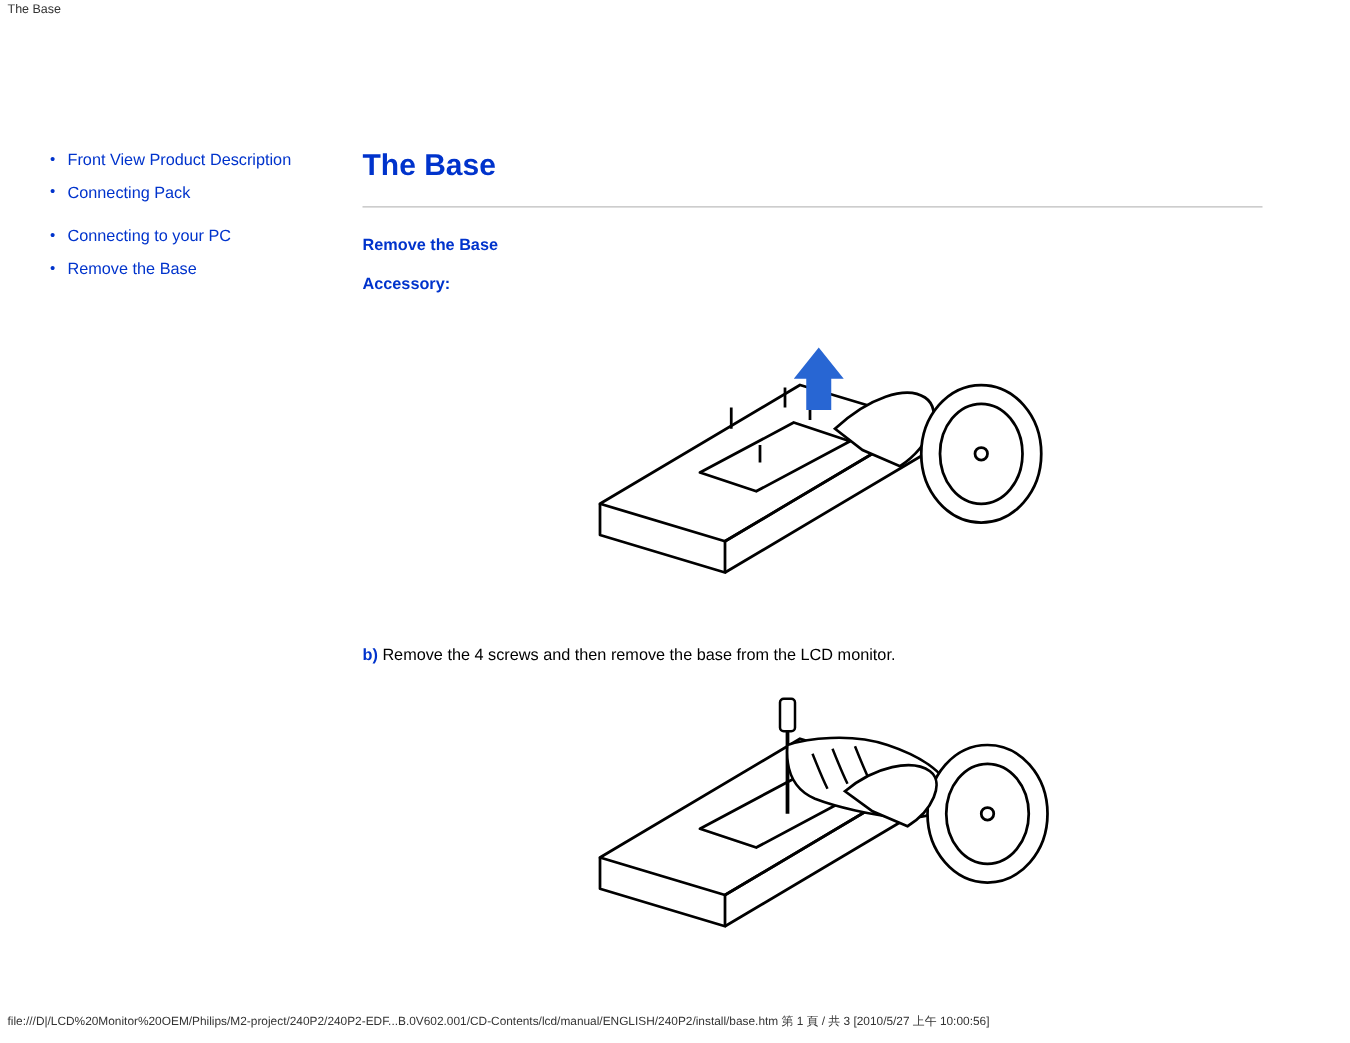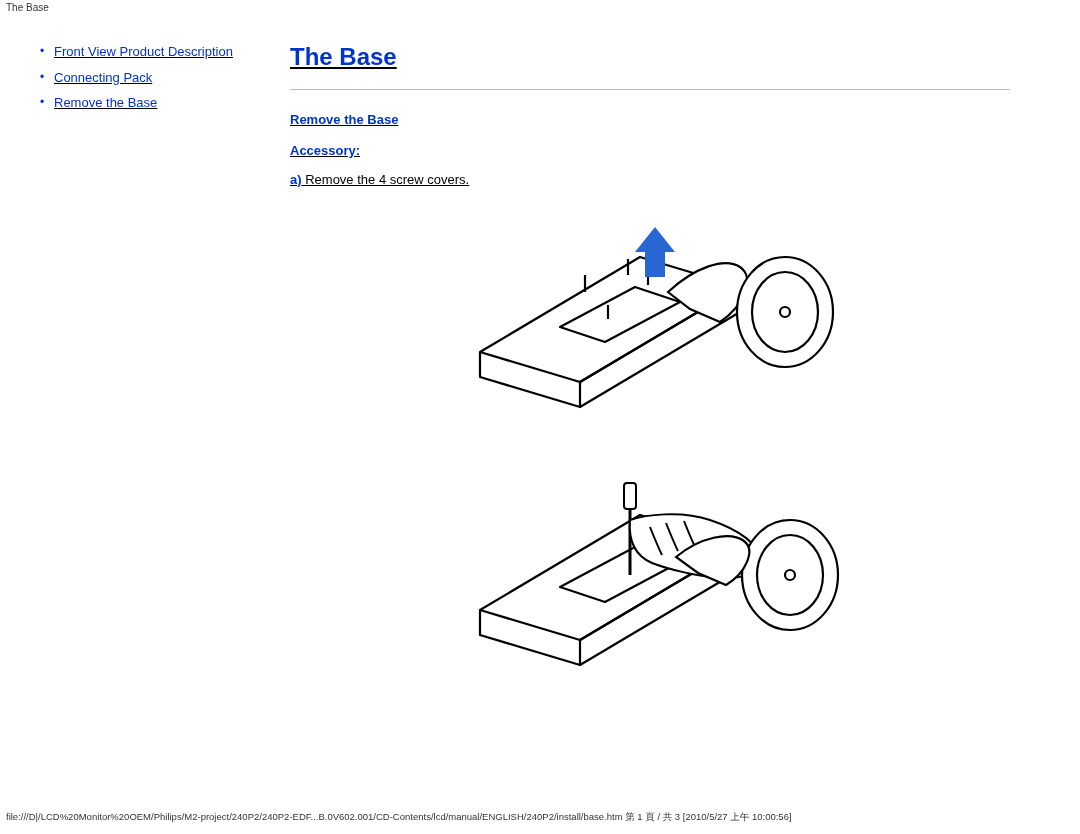--- a/index.html
+++ b/index.html
@@ -11,23 +11,22 @@
     background: #fff;
     width: 1080px;
   }
   .top-path {
     font-size: 10px;
     color: #333;
     padding: 2px 4px 6px 6px;
   }
   .frame {
     display: flex;
-    align-items: flex-start;
+    align-items: flex-end;
     min-height: 790px;
-    text-decoration: underline;
   }
   .vbar {
     width: 18px;
     background: #b6c2ea;
     flex: 0 0 18px;
   }
   .main-area {
     flex: 1 1 auto;
     display: flex;
   }
@@ -125,39 +124,38 @@
   <div class="main-area">
 
     <nav class="sidebar">
       <ul>
         <li>
           <a href="#">Front View Product Description</a>
         </li>
         <li>
           <a href="#">Connecting Pack</a>
         </li>
+        <li class="group-gap">
+          <a href="#">Connecting to your PC</a>
+        </li>
         <li>
           <a href="#">Remove the Base</a>
         </li>
       </ul>
     </nav>
 
     <article class="content">
       <h1 class="page-title">The Base</h1>
       <hr class="thin">
 
       <div class="sect-title">Remove the Base</div>
 
       <div class="cond-title">Accessory:</div>
 
 
-      <p class="step">
-        <span class="step-label">a)</span>
-        <span>Remove the 4 screw covers.</span>
-      </p>
 
       <svg class="illus" width="420" height="240" viewBox="0 0 420 240">
 
         <g stroke="#000" stroke-width="2.2" fill="none" stroke-linejoin="round">
           <path d="M40 155 L200 60 L300 90 L140 185 Z"></path>
           <path d="M40 155 L40 180 L140 210 L140 185"></path>
           <path d="M140 185 L300 90 L300 115 L140 210"></path>
 
           <path d="M120 130 L195 90 L240 105 L165 145 Z"></path>
 
@@ -172,20 +170,24 @@
           <ellipse cx="345" cy="115" rx="48" ry="55"></ellipse>
           <ellipse cx="345" cy="115" rx="33" ry="40" fill="none"></ellipse>
           <circle cx="345" cy="115" r="5" fill="none"></circle>
         </g>
 
         <g fill="#2866d3">
           <path d="M195 55 L215 30 L235 55 L225 55 L225 80 L205 80 L205 55 Z"></path>
         </g>
       </svg>
 
+      <p class="step">
+        <span class="step-label">b)</span>
+        <span>Remove the 4 screws and then remove the base from the LCD monitor.</span>
+      </p>
 
       <svg class="illus" width="420" height="220" viewBox="0 0 420 220">
         <g stroke="#000" stroke-width="2.2" fill="none" stroke-linejoin="round">
 
           <path d="M40 145 L200 50 L300 80 L140 175 Z"></path>
           <path d="M40 145 L40 170 L140 200 L140 175"></path>
           <path d="M140 175 L300 80 L300 105 L140 200"></path>
 
           <path d="M120 122 L195 82 L240 97 L165 137 Z"></path>
         </g>

